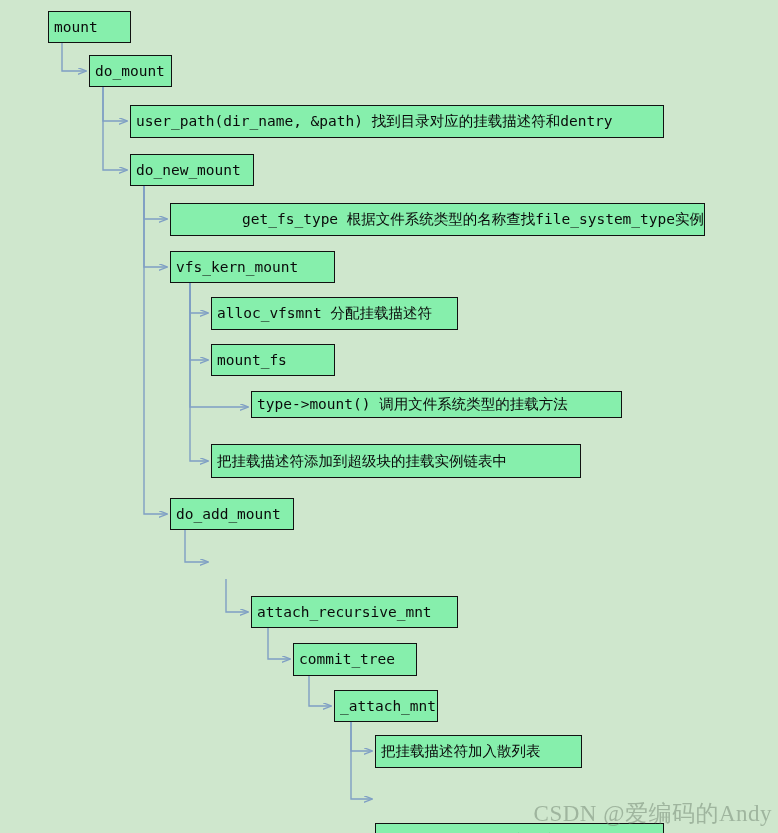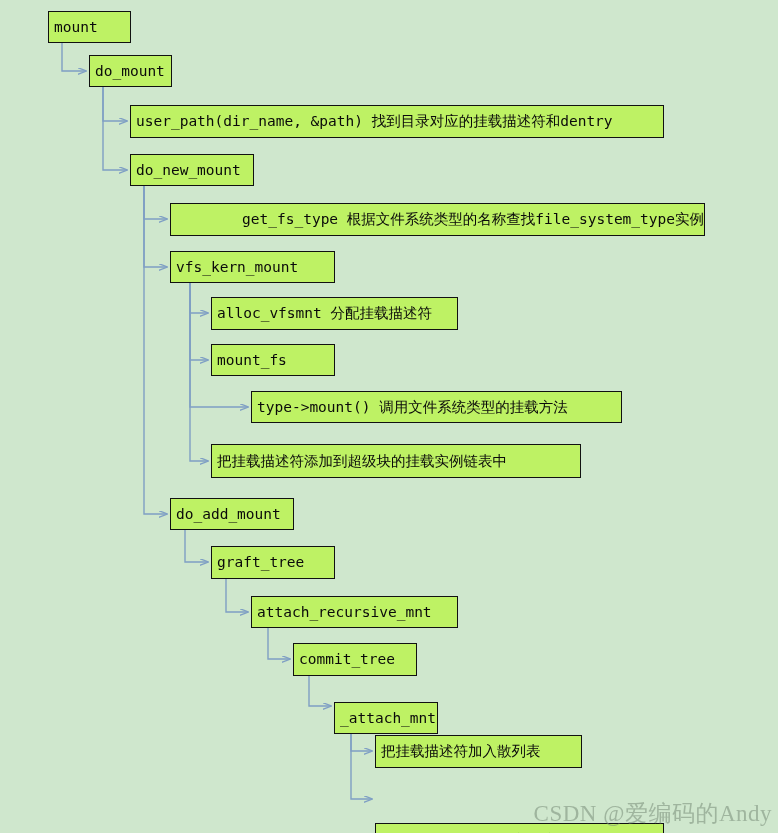--- a/index.html
+++ b/index.html
@@ -17,21 +17,21 @@
   #canvas {
     position: absolute;
     left: 0; top: 0;
     width: 778px;
     height: 833px;
   }
   .node {
     position: absolute;
     box-sizing: border-box;
     border: 1.4px solid #111111;
-    background: #bef264;
+    background: #86efac;
     color: #0a0a0a;
     font-family: "DejaVu Sans Mono", monospace;
     font-size: 14.5px;
     line-height: 1;
     display: flex;
     align-items: center;
     white-space: nowrap;
     letter-spacing: 0px;
     z-index: 5;
   }
@@ -127,45 +127,42 @@
   </div>
 
   <div class="node pad-left-sm" style="left:211px; top:297px; width:247px; height:33px;">
     <span class="txt">alloc_vfsmnt 分配挂载描述符</span>
   </div>
 
   <div class="node pad-left-sm" style="left:211px; top:344px; width:124px; height:32px;align-items:center;">
     <span class="txt">mount_fs</span>
   </div>
 
-  <div class="node pad-left-sm" style="left:251px; top:391px; width:371px; height:32px;">
+  <div class="node pad-left-sm" style="left:251px; top:391px; width:371px; height:27px;">
     <span class="txt">type-&gt;mount() 调用文件系统类型的挂载方法</span>
   </div>
 
   <div class="node pad-left-sm" style="left:211px; top:444px; width:370px; height:34px;">
     <span class="txt">把挂载描述符添加到超级块的挂载实例链表中</span>
   </div>
 
   <div class="node pad-left-sm" style="left:170px; top:498px; width:124px; height:32px;">
     <span class="txt">do_add_mount</span>
   </div>
 
-  <div class="node pad-left-sm" style="left:211px; top:546px; width:124px; height:33px;">
-    <span class="txt">graft_tree</span>
-  </div>
 
   <div class="node pad-left-sm" style="left:251px; top:596px; width:207px; height:32px;">
     <span class="txt">attach_recursive_mnt</span>
   </div>
 
   <div class="node pad-left-sm" style="left:293px; top:643px; width:124px; height:33px;">
     <span class="txt">commit_tree</span>
   </div>
 
-  <div class="node pad-left-sm" style="left:334px; top:690px; width:104px; height:32px;margin-top:12px;">
+  <div class="node pad-left-sm" style="left:334px; top:690px; width:104px; height:32px;">
     <span class="txt">_attach_mnt</span>
   </div>
 
   <div class="node pad-left-sm" style="left:375px; top:735px; width:207px; height:33px;">
     <span class="txt">把挂载描述符加入散列表</span>
   </div>
 
   <div class="node pad-left-sm" style="left:375px; top:783px; width:289px; height:34px;margin-top:40px;">
     <span class="txt">把挂载描述符加入父亲的孩子链表</span>
   </div>

